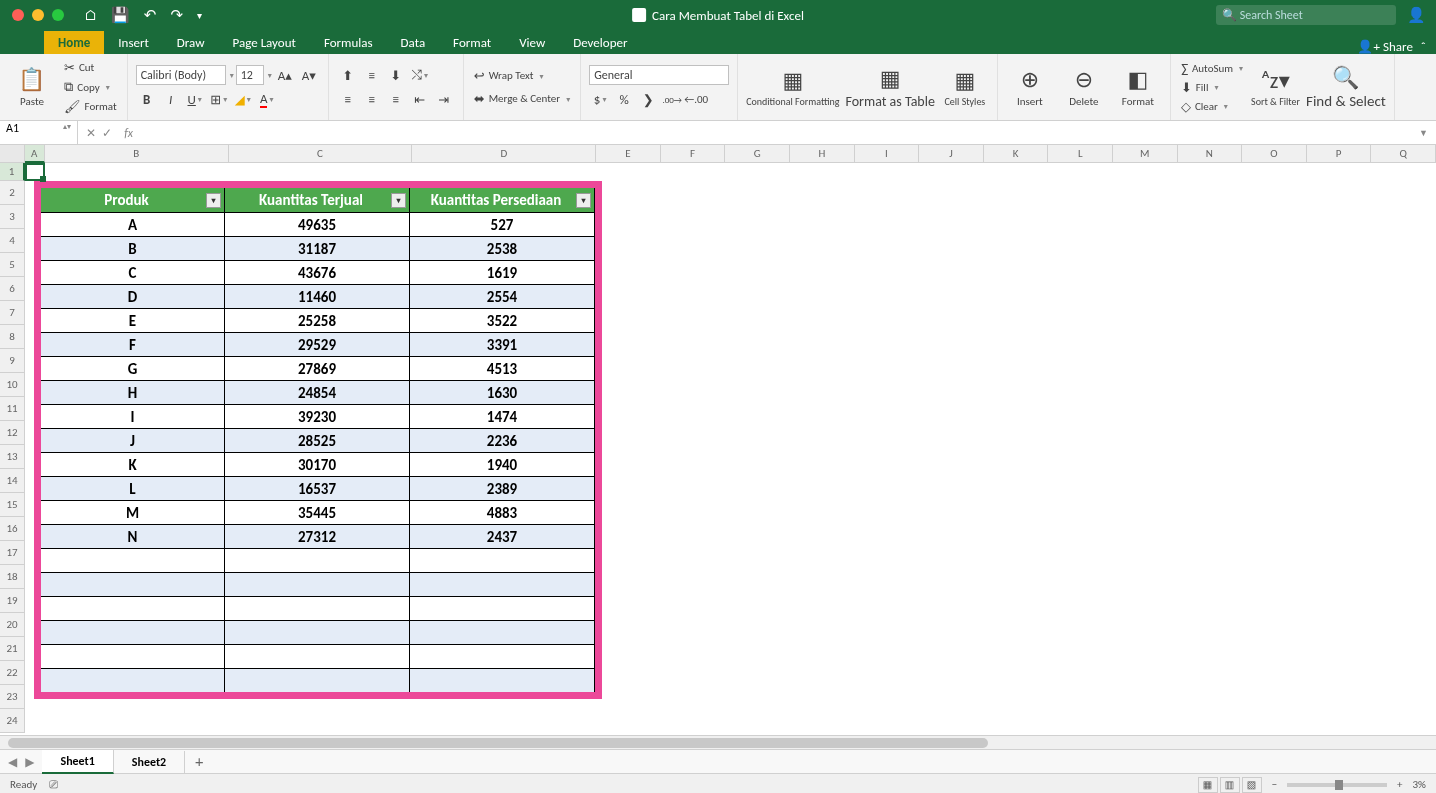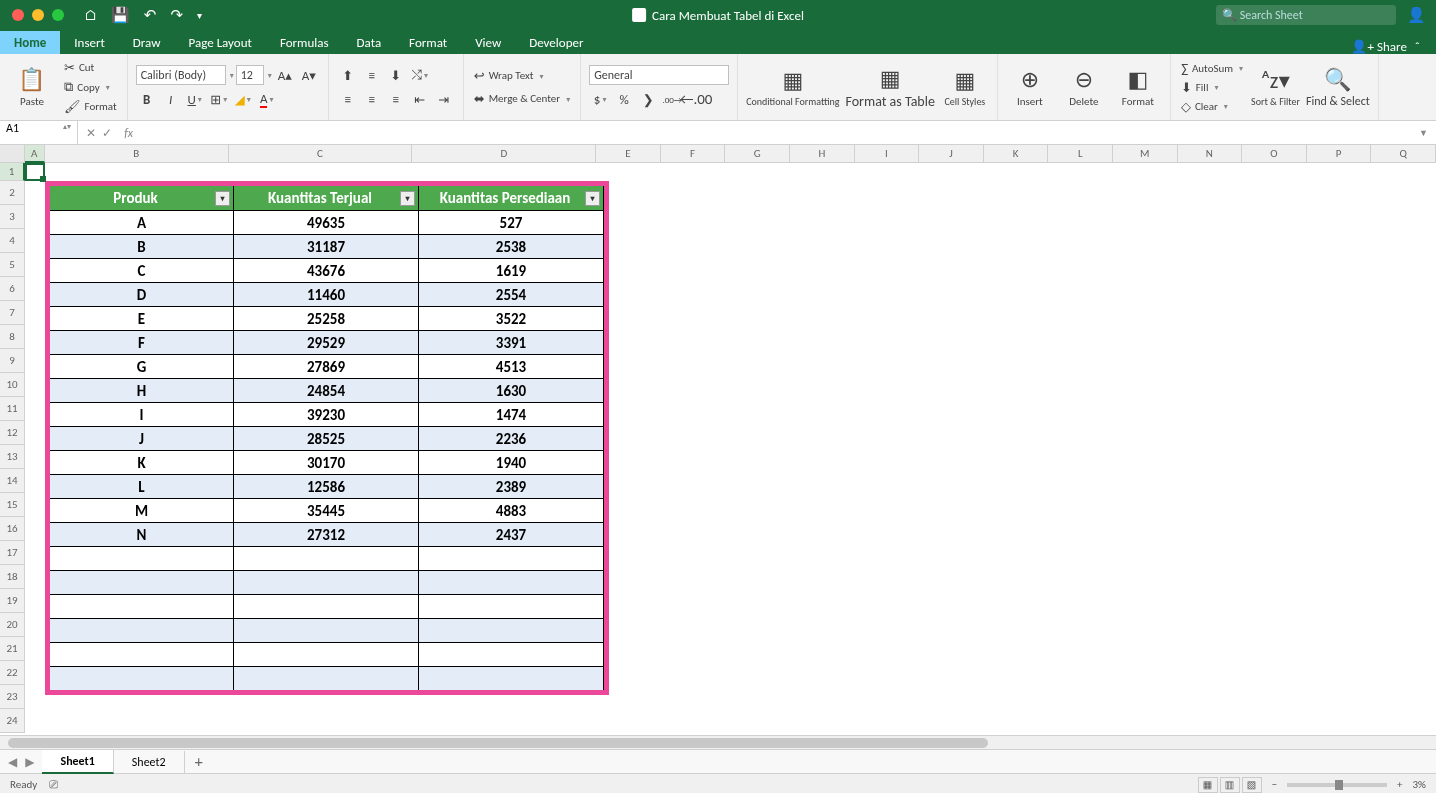--- a/index.html
+++ b/index.html
@@ -11,22 +11,22 @@
 .tl.yellow{background:#ffbd2e;}
 .tl.green{background:#28c940;}
 .qat{display:flex;gap:14px;margin-left:20px;align-items:center;}
 .qat span{font-size:15px;cursor:pointer;}
 .wintitle{position:absolute;left:50%;transform:translateX(-50%);display:flex;align-items:center;gap:6px;}
 .winicon{width:14px;height:14px;background:#fff;display:inline-block;border-radius:2px;position:relative;}
 .searchbox{position:absolute;right:40px;background:rgba(255,255,255,.15);height:20px;width:180px;border-radius:3px;display:flex;align-items:center;padding:0 6px;font-size:12px;color:#bdd;}
 .usericon{position:absolute;right:10px;font-size:15px;}
 .ribbon-tabs{height:24px;background:#1a6b3a;display:flex;align-items:flex-end;color:#fff;font-size:13px;}
 .rtab{padding:4px 14px;cursor:pointer;}
-.rtab.active{background:#7dd3fc;color:#1a6b3a;font-weight:600;}
-.ribbon-right{margin-left:auto;display:flex;align-items:center;gap:8px;padding-right:16px;}
+.rtab.active{background:#eab308;color:#1a6b3a;font-weight:600;margin-left:44px;}
+.ribbon-right{margin-left:auto;display:flex;align-items:center;gap:8px;padding-right:10px;}
 .ribbon{height:67px;background:#f3f3f3;border-bottom:1px solid #d0d0d0;display:flex;align-items:stretch;font-size:11px;color:#444;}
 .rgroup{padding:4px 8px;display:flex;align-items:center;gap:6px;border-right:1px solid #e0e0e0;}
 .vstack{display:flex;flex-direction:column;gap:2px;}
 .bigbtn{display:flex;flex-direction:column;align-items:center;justify-content:center;gap:2px;min-width:48px;cursor:pointer;}
 .bigbtn .ico{font-size:22px;}
 .smbtn{display:flex;align-items:center;gap:4px;cursor:pointer;padding:1px 2px;font-size:11px;}
 .smbtn .ico{font-size:13px;}
 .fontbox{height:20px;border:1px solid #c0c0c0;background:#fff;padding:0 4px;display:flex;align-items:center;font-size:12px;}
 .fontname{width:90px;}
 .fontsize{width:28px;}
@@ -46,39 +46,39 @@
 .ch.colC{width:185px;}
 .ch.colD{width:185px;}
 .ch.other{width:65px;}
 .gridbody{display:flex;}
 .rowhdrs{width:25px;}
 .rh{height:24px;background:#f0f0f0;border-right:1px solid #d0d0d0;border-bottom:1px solid #d0d0d0;display:flex;align-items:center;justify-content:center;font-size:11px;color:#666;}
 .rh.r1{height:18px;background:#d8e8d8;border-right:2px solid #1a6b3a;}
 .cells{position:relative;flex:1;}
 .selcell{position:absolute;left:0;top:0;width:20px;height:18px;border:2px solid #1a6b3a;background:#fff;z-index:10;}
 .fillhandle{position:absolute;right:-3px;bottom:-3px;width:6px;height:6px;background:#1a6b3a;}
-.datatable{position:absolute;left:20px;top:18px;border:5px solid #ec4899;font-size:15px;}
+.datatable{position:absolute;left:9px;top:18px;border:7px solid #ec4899;font-size:15px;}
 .thdr{display:flex;background:#4ea84e;height:24px;}
 .thc{border-right:1px solid #000;color:#fff;font-weight:bold;display:flex;align-items:center;justify-content:center;position:relative;padding:0 20px 0 8px;}
 .thc.c1{width:184px;}
 .thc.c2{width:185px;}
 .thc.c3{width:185px;}
 .filterbtn{position:absolute;right:3px;width:15px;height:15px;background:#eee;border:1px solid #999;display:flex;align-items:center;justify-content:center;font-size:8px;color:#333;cursor:pointer;}
 .trow{display:flex;height:24px;}
 .trow:nth-child(even){background:#e4ecf7;}
 .trow:nth-child(odd){background:#fff;}
 .tc{border-right:1px solid #000;border-top:1px solid #000;display:flex;align-items:center;justify-content:center;font-weight:600;}
 .tc.c1{width:184px;}
 .tc.c2{width:185px;}
 .tc.c3{width:185px;}
 .hscroll{height:14px;background:#f0f0f0;border-top:1px solid #d0d0d0;position:relative;}
 .hthumb{position:absolute;left:8px;top:2px;height:10px;width:980px;background:#c8c8c8;border-radius:5px;}
 .sheettabs{height:24px;background:#f8f8f8;border-top:1px solid #d0d0d0;display:flex;align-items:center;font-size:12px;}
 .stnav{padding:0 8px;display:flex;gap:8px;color:#888;}
-.stab{padding:4px 18px;border-right:1px solid #d0d0d0;cursor:pointer;}
+.stab{padding:4px 18px;border-right:1px solid #d0d0d0;cursor:pointer;font-weight:bold;}
 .stab.active{background:#fff;border-bottom:2px solid #1a6b3a;font-weight:600;}
 .addsheet{padding:0 10px;font-size:16px;color:#666;cursor:pointer;}
 .statusbar{height:22px;background:#f0f0f0;border-top:1px solid #d0d0d0;display:flex;align-items:center;font-size:11px;color:#555;padding:0 10px;justify-content:space-between;}
 .sbright{display:flex;align-items:center;gap:10px;}
 .viewbtns{display:flex;gap:2px;}
 .vbtn{width:20px;height:16px;border:1px solid #ccc;display:flex;align-items:center;justify-content:center;font-size:10px;cursor:pointer;}
 .zoomslider{width:100px;height:4px;background:#ccc;position:relative;}
 .zthumb{position:absolute;left:48px;top:-3px;width:8px;height:10px;background:#888;}
 </style>
 </head>
@@ -214,21 +214,21 @@
   <div class="rgroup">
     <div class="vstack" style="gap:4px">
       <div class="fontbox" style="width:140px">
           <span>General</span>
         </div>
       <div class="row">
         <div class="iconbtn">$<span class="dd">▾</span></div>
         <div class="iconbtn">%</div>
         <div class="iconbtn">❯</div>
         <div class="iconbtn" style="font-size:9px">.00→</div>
-        <div class="iconbtn" style="font-size:15px">←.00</div>
+        <div class="iconbtn" style="font-size:11px">←.00</div>
       </div>
     </div>
   </div>
   <div class="rgroup">
     <div class="bigbtn">
         <span class="ico">▦</span>
         <span style="font-size:10px;text-align:center;line-height:1.1">Conditional Formatting</span>
       </div>
     <div class="bigbtn">
         <span class="ico">▦</span>
@@ -270,21 +270,21 @@
           <span>Clear</span>
           <span class="dd">▾</span>
         </div>
     </div>
     <div class="bigbtn">
         <span class="ico">ᴬᴢ▾</span>
         <span style="font-size:10px;text-align:center;line-height:1.1">Sort &amp; Filter</span>
       </div>
     <div class="bigbtn">
         <span class="ico">🔍</span>
-        <span style="font-size:12px;text-align:center;line-height:1.1">Find &amp; Select</span>
+        <span style="font-size:15px;text-align:center;line-height:1.1">Find &amp; Select</span>
       </div>
   </div>
 </div>
 
 <div class="namebox">
   <div class="cellname">
     <span>A1</span>
     <span style="font-size:8px;color:#888">▴▾</span>
   </div>
   <div class="fxbtns">
@@ -414,21 +414,21 @@
               <div class="tc c2">28525</div>
               <div class="tc c3">2236</div>
             </div>
             <div class="trow">
               <div class="tc c1">K</div>
               <div class="tc c2">30170</div>
               <div class="tc c3">1940</div>
             </div>
             <div class="trow">
               <div class="tc c1">L</div>
-              <div class="tc c2">12586</div>
+              <div class="tc c2">16537</div>
               <div class="tc c3">2389</div>
             </div>
             <div class="trow">
               <div class="tc c1">M</div>
               <div class="tc c2">35445</div>
               <div class="tc c3">4883</div>
             </div>
             <div class="trow">
               <div class="tc c1">N</div>
               <div class="tc c2">27312</div>

